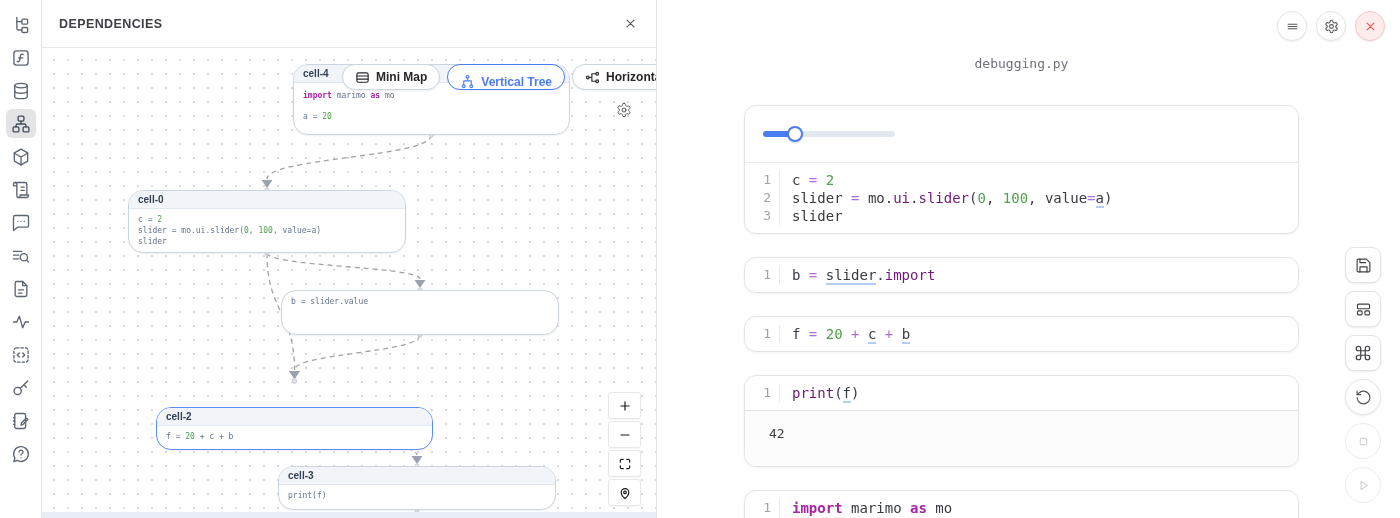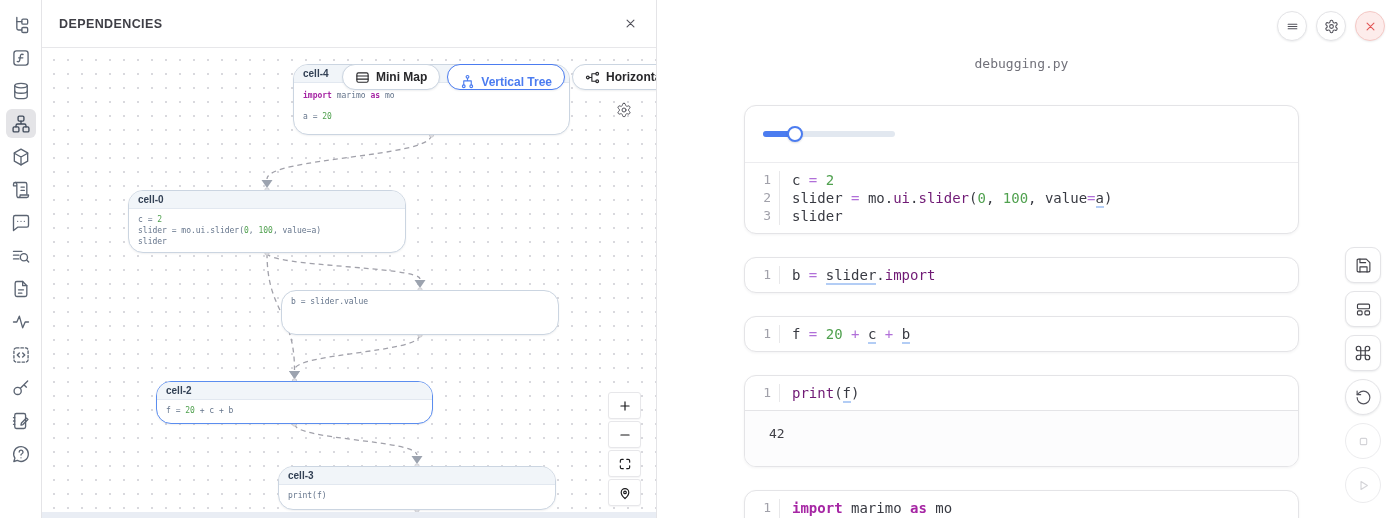--- a/index.html
+++ b/index.html
@@ -20,21 +20,21 @@
   .dep-header { height:48px; flex:0 0 48px; display:flex; align-items:center; justify-content:space-between;
                 padding:0 18px 0 17px; border-bottom:1px solid #e7e7ea; }
   .dep-title { font-size:12.5px; font-weight:bold; letter-spacing:.4px; color:#3f3f46;text-align:center; }
   .hdr-close { background:none; border:none; color:#52525b; cursor:pointer; display:flex; }
   .canvas { position:relative; flex:1; background:#fff;
             background-image:radial-gradient(#d9d9de 1px, transparent 1.2px);
             background-size:14px 14px; background-position:5px 5px; overflow:hidden; }
   .edges-svg { position:absolute; inset:0; z-index:1; pointer-events:none; }
   .node { position:absolute; z-index:2; background:#fff; border:1px solid #cbd5e1; border-radius:15px;
           box-shadow:0 1px 2px rgba(15,23,42,.06); overflow:hidden; }
-  .node.selected { border:1.5px solid #5b8def; }
+  .node.selected { border:1.5px solid #5b8def;margin-top:26px; }
   .node-header { background:#f1f5f9; border-bottom:1px solid #e2e8f0; padding:3px 9px;
                  font-size:10px; font-weight:bold; color:#334155; }
   .node-body { padding:5px 9px; font-family:"DejaVu Sans Mono", monospace; font-size:8px;
                line-height:11px; color:#64748b; }
   .node.spread .node-body { padding-top:7px; }
   .node.spread .node-body .nline { margin-bottom:10px; }
   .graph-toolbar { position:absolute; left:300px; top:16px; z-index:5; display:flex; gap:7px; }
   .tb-btn { display:flex; align-items:center; gap:6px; height:26px; padding:0 12px;
             border:1px solid #cbd5e1; border-radius:13px; background:#fff; cursor:pointer;
             font-family:"Liberation Sans", sans-serif; font-size:12px; font-weight:600; color:#27272a;

